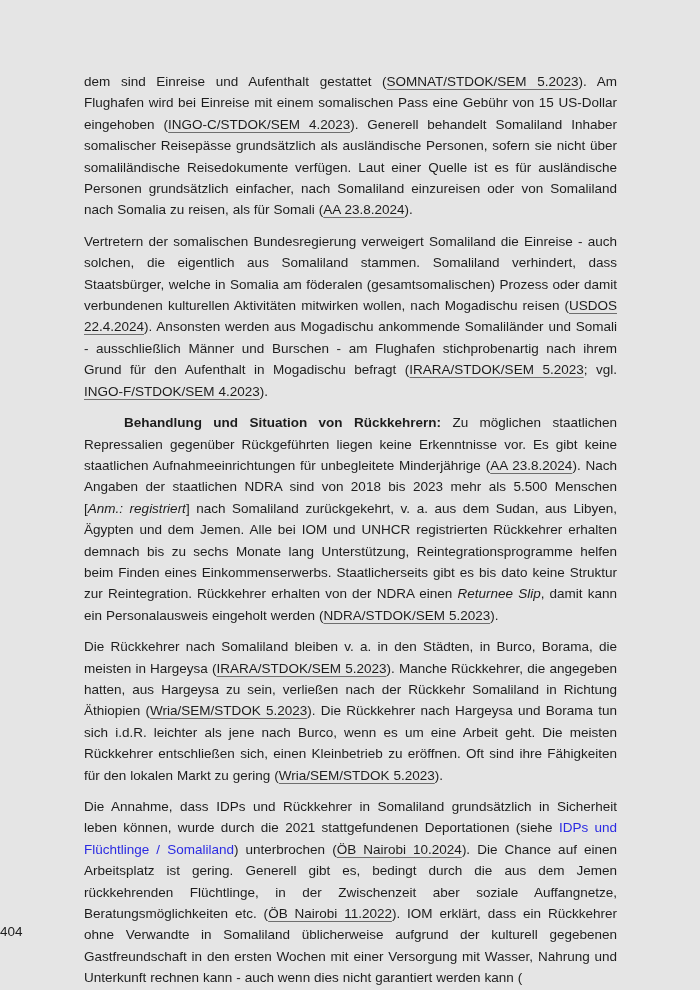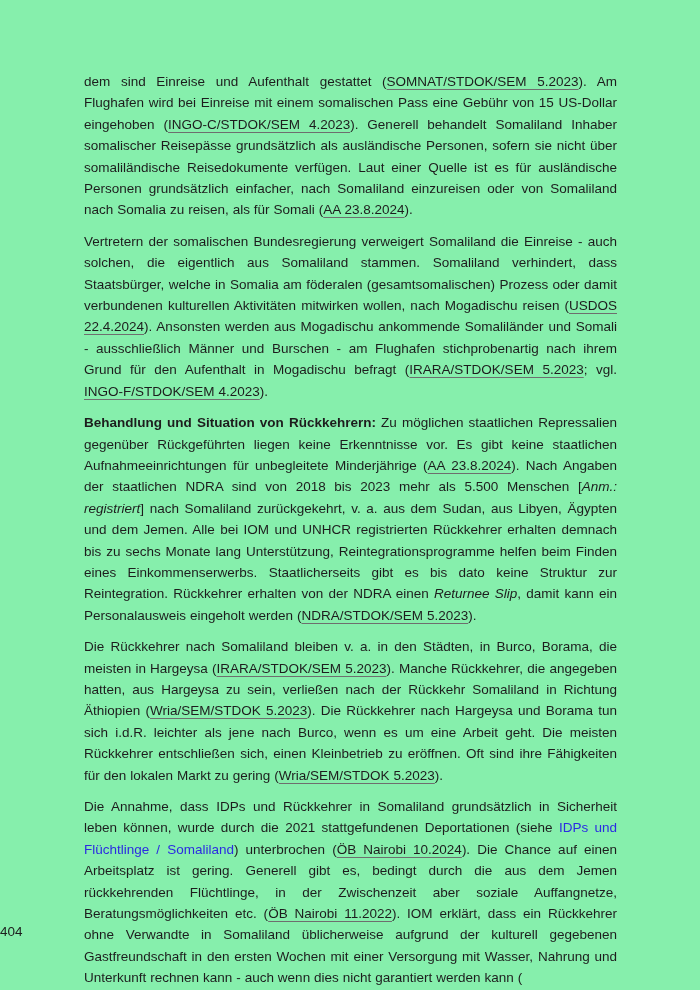--- a/index.html
+++ b/index.html
@@ -4,41 +4,41 @@
 <style>
   html, body {
     margin: 0;
     padding: 0;
     background: #ffffff;
   }
   .page {
     position: relative;
     width: 700px;
     height: 990px;
-    background: #86efac;
+    background: #e5e5e5;
     font-family: "Liberation Sans", sans-serif;
     color: #1d1d1d;
     overflow: hidden;
   }
   .content {
     position: absolute;
     left: 84px;
     top: 71px;
     width: 533px;
   }
   p.para {
     margin: 0 0 10px 0;
     font-size: 13.5px;
     line-height: 21.4px;
     text-align: justify;
     hyphens: manual;
     -webkit-hyphens: manual;
     word-spacing: 0.2px;
   }
-  .b { font-weight: bold; }
+  .b { font-weight: bold; margin-left: 40px; }
   .i { font-style: italic; }
   .ref {
     text-decoration: underline;
     text-decoration-color: #6e6e6e;
     text-decoration-thickness: 1px;
     text-underline-offset: 3px;
   }
   .xlink {
     color: #2b2be2;
     text-decoration: none;

